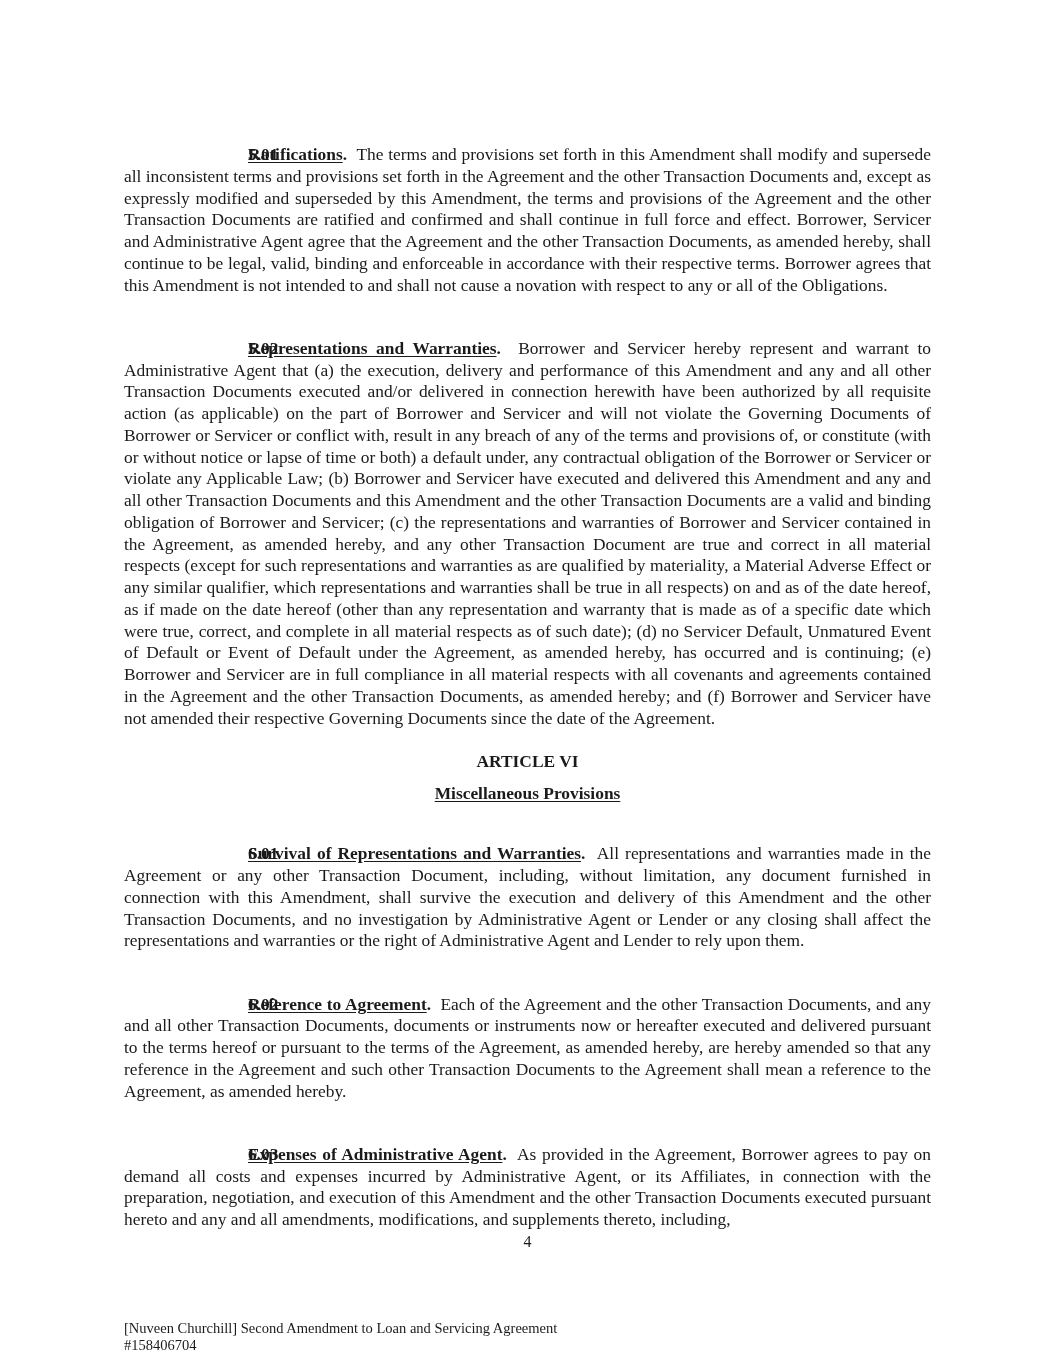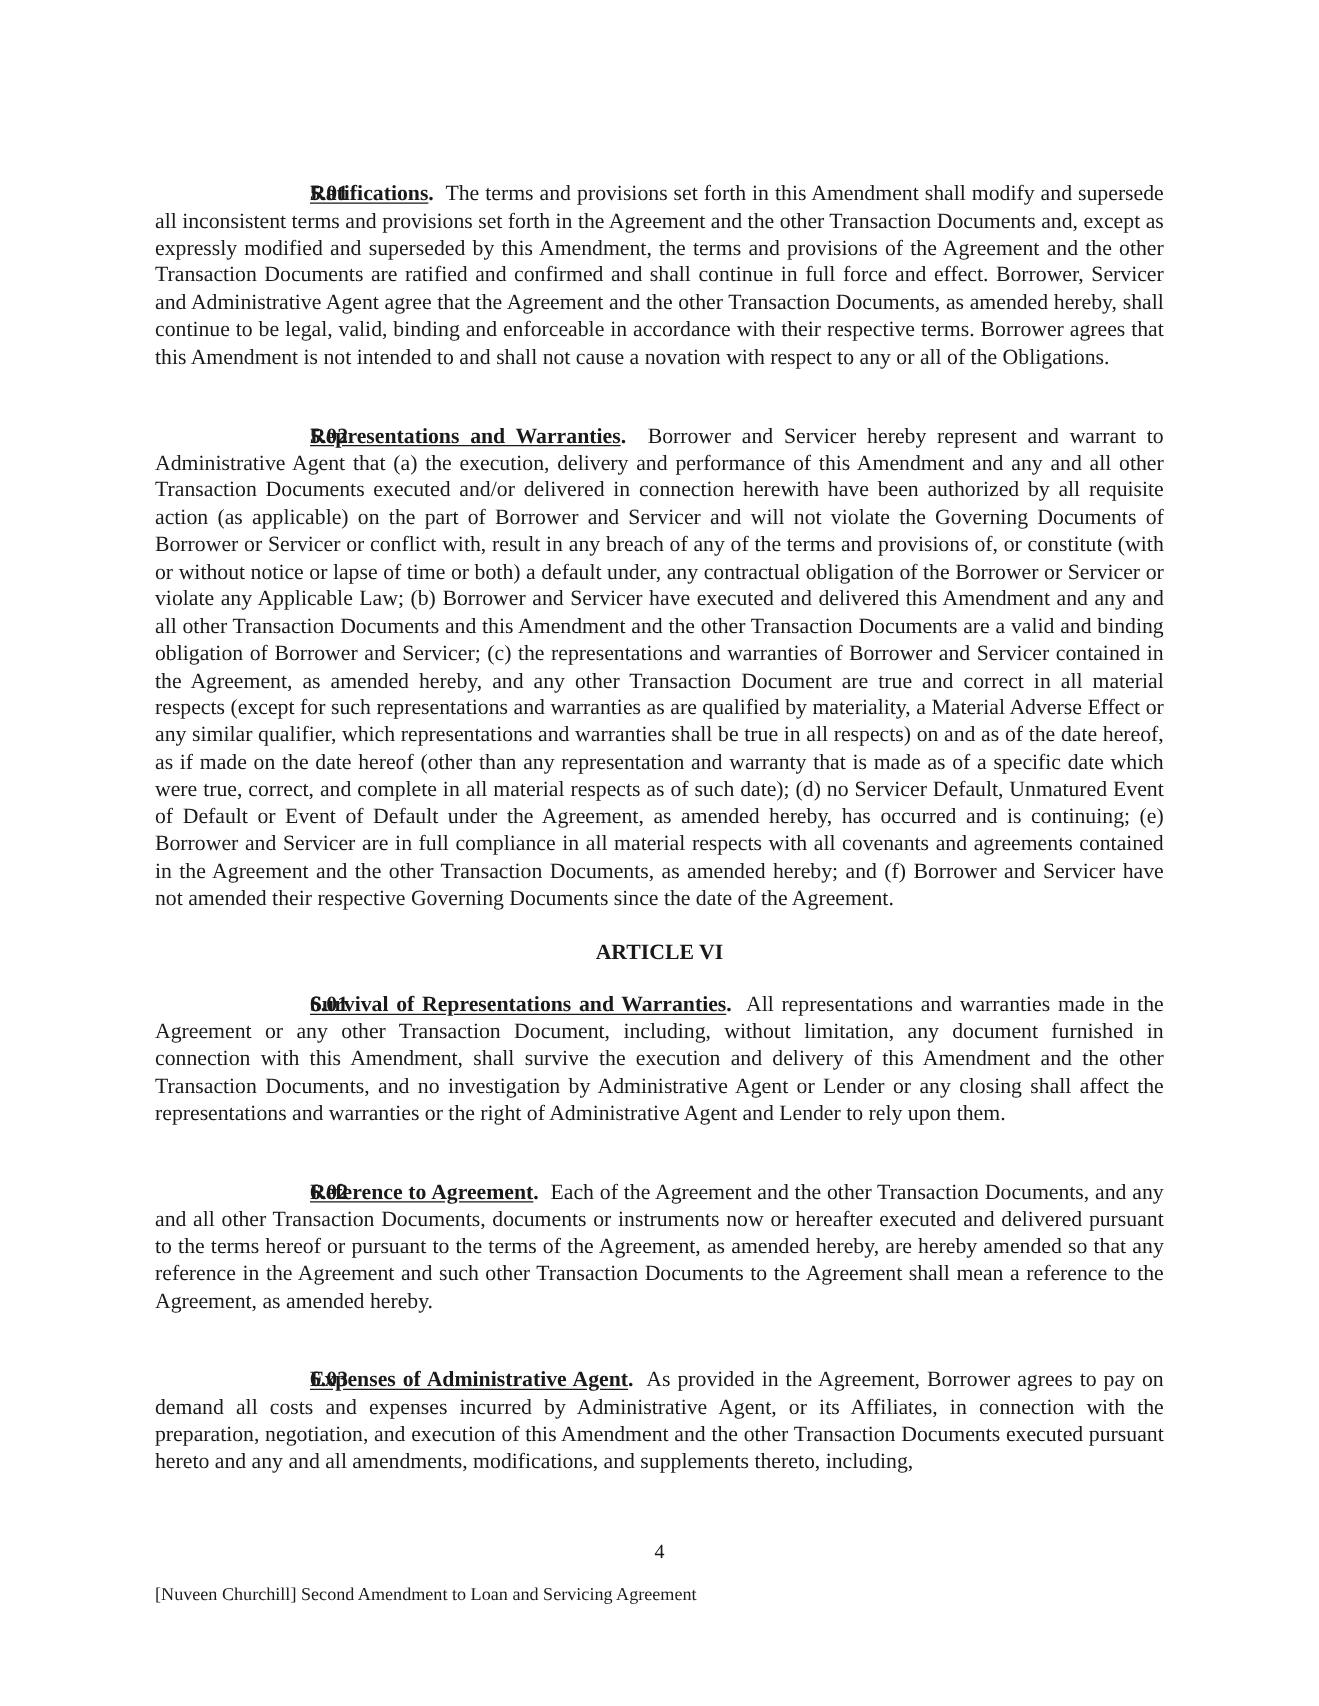--- a/index.html
+++ b/index.html
@@ -62,42 +62,44 @@
       left: 0;
       width: 1055px;
       top: 1232px;
       text-align: center;
       font-size: 16px;
       line-height: 20px;
     }
     .footer {
       position: absolute;
       left: 124px;
-      top: 1268px;
+      top: 1320px;
       font-size: 14.5px;
       line-height: 16.5px;
     }
     .footer div { white-space: nowrap; }
   </style>
 </head>
 <body>
 
 <div class="page">
 
   <p class="para"><span class="num">5.01</span><span class="heading">Ratifications</span><b>.</b>&nbsp; <span>The terms and provisions set forth in this Amendment shall modify and supersede all inconsistent terms and provisions set forth in the Agreement and the other Transaction Documents and, except as expressly modified and superseded by this Amendment, the terms and provisions of the Agreement and the other Transaction Documents are ratified and confirmed and shall continue in full force and effect.  Borrower, Servicer and Administrative Agent agree that the Agreement and the other Transaction Documents, as amended hereby, shall continue to be legal, valid, binding and enforceable in accordance with their respective terms.  Borrower agrees that this Amendment is not intended to and shall not cause a novation with respect to any or all of the Obligations.</span></p>
 
   <p class="para"><span class="num">5.02</span><span class="heading">Representations and Warranties</span><b>.</b>&nbsp; <span>Borrower and Servicer hereby represent and warrant to Administrative Agent that (a) the execution, delivery and performance of this Amendment and any and all other Transaction Documents executed and/or delivered in connection herewith have been authorized by all requisite action (as applicable) on the part of Borrower and Servicer and will not violate the Governing Documents of Borrower or Servicer or conflict with, result in any breach of any of the terms and provisions of, or constitute (with or without notice or lapse of time or both) a default under, any contractual obligation of the Borrower or Servicer or violate any Applicable Law; (b) Borrower and Servicer have executed and delivered this Amendment and any and all other Transaction Documents and this Amendment and the other Transaction Documents are a valid and binding obligation of Borrower and Servicer; (c) the representations and warranties of Borrower and Servicer contained in the Agreement, as amended hereby, and any other Transaction Document are true and correct in all material respects (except for such representations and warranties as are qualified by materiality, a Material Adverse Effect or any similar qualifier, which representations and warranties shall be true in all respects) on and as of the date hereof, as if made on the date hereof (other than any representation and warranty that is made as of a specific date which were true, correct, and complete in all material respects as of such date); (d) no Servicer Default, Unmatured Event of Default or Event of Default under the Agreement, as amended hereby, has occurred and is continuing; (e) Borrower and Servicer are in full compliance in all material respects with all covenants and agreements contained in the Agreement and the other Transaction Documents, as amended hereby; and (f) Borrower and Servicer have not amended their respective Governing Documents since the date of the Agreement.</span></p>
 
   <p class="article">ARTICLE VI</p>
+  <p class="article-title">Miscellaneous Provisions</p>
 
   <p class="para"><span class="num">6.01</span><span class="heading">Survival of Representations and Warranties</span><b>.</b>&nbsp; <span>All representations and warranties made in the Agreement or any other Transaction Document, including, without limitation, any document furnished in connection with this Amendment, shall survive the execution and delivery of this Amendment and the other Transaction Documents, and no investigation by Administrative Agent or Lender or any closing shall affect the representations and warranties or the right of Administrative Agent and Lender to rely upon them.</span></p>
 
   <p class="para"><span class="num">6.02</span><span class="heading">Reference to Agreement</span><b>.</b>&nbsp; <span>Each of the Agreement and the other Transaction Documents, and any and all other Transaction Documents, documents or instruments now or hereafter executed and delivered pursuant to the terms hereof or pursuant to the terms of the Agreement, as amended hereby, are hereby amended so that any reference in the Agreement and such other Transaction Documents to the Agreement shall mean a reference to the Agreement, as amended hereby.</span></p>
 
   <p class="para"><span class="num">6.03</span><span class="heading">Expenses of Administrative Agent</span><b>.</b>&nbsp; <span>As provided in the Agreement, Borrower agrees to pay on demand all costs and expenses incurred by Administrative Agent, or its Affiliates, in connection with the preparation, negotiation, and execution of this Amendment and the other Transaction Documents executed pursuant hereto and any and all amendments, modifications, and supplements thereto, including,</span></p>
 
 </div>
 
 <div class="page-number">4</div>
 
 <div class="footer">
   <div>[Nuveen Churchill] Second Amendment to Loan and Servicing Agreement</div>
+  <div>#158406704</div>
 </div>
 
 </body></html>

